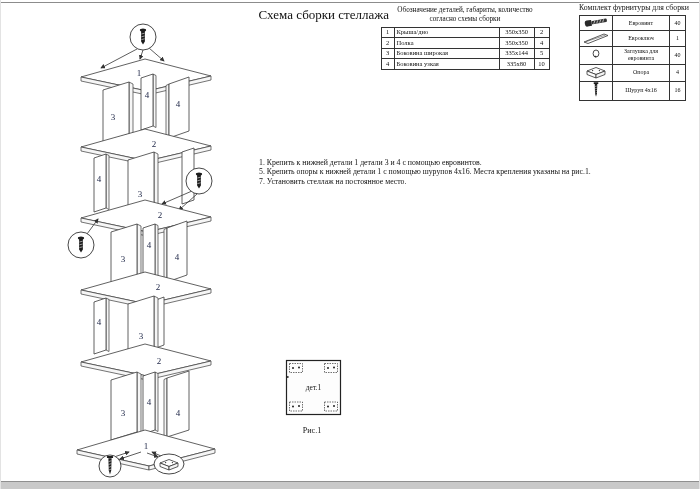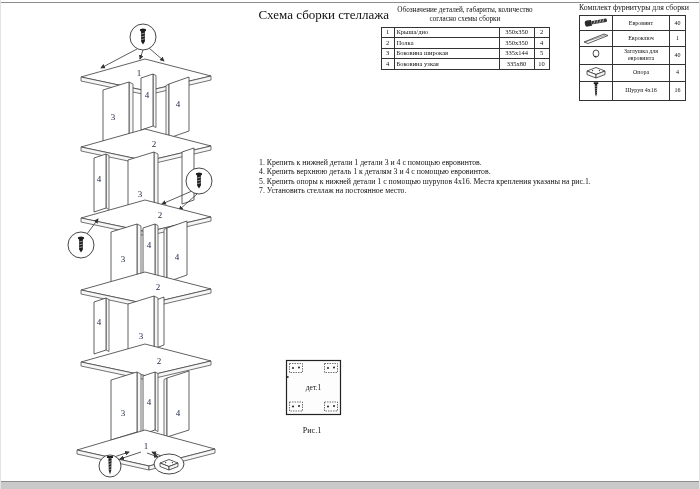--- a/index.html
+++ b/index.html
@@ -321,21 +321,20 @@
           </td>
           <td class="h-name">Шуруп 4х16</td>
           <td class="h-qty">16</td>
         </tr>
       </tbody>
     </table>
   </div>
 
   <div class="instr">
     <div>1. Крепить к нижней детали 1 детали 3 и 4 с помощью евровинтов.</div>
-    <div>4. Крепить верхнюю деталь 1 к деталям 3 и 4 с помощью евровинтов.</div>
     <div>5. Крепить опоры к нижней детали 1 с помощью шурупов 4х16. Места крепления указаны на рис.1.</div>
     <div>7. Установить стеллаж на постоянное место.</div>
   </div>
 
   <svg class="fig1-svg" width="86" height="92" viewBox="266 350 86 92">
     <rect x="283.5" y="360.5" width="54" height="54" fill="#fdfdfd" stroke="#222" stroke-width="1.2"></rect>
     <g stroke="#333" stroke-width="0.7" fill="none" stroke-dasharray="1.5,1">
       <rect x="286.5" y="363.5" width="13" height="9"></rect>
       <rect x="321.5" y="363.5" width="13" height="9"></rect>
       <rect x="286.5" y="402" width="13" height="9"></rect>

